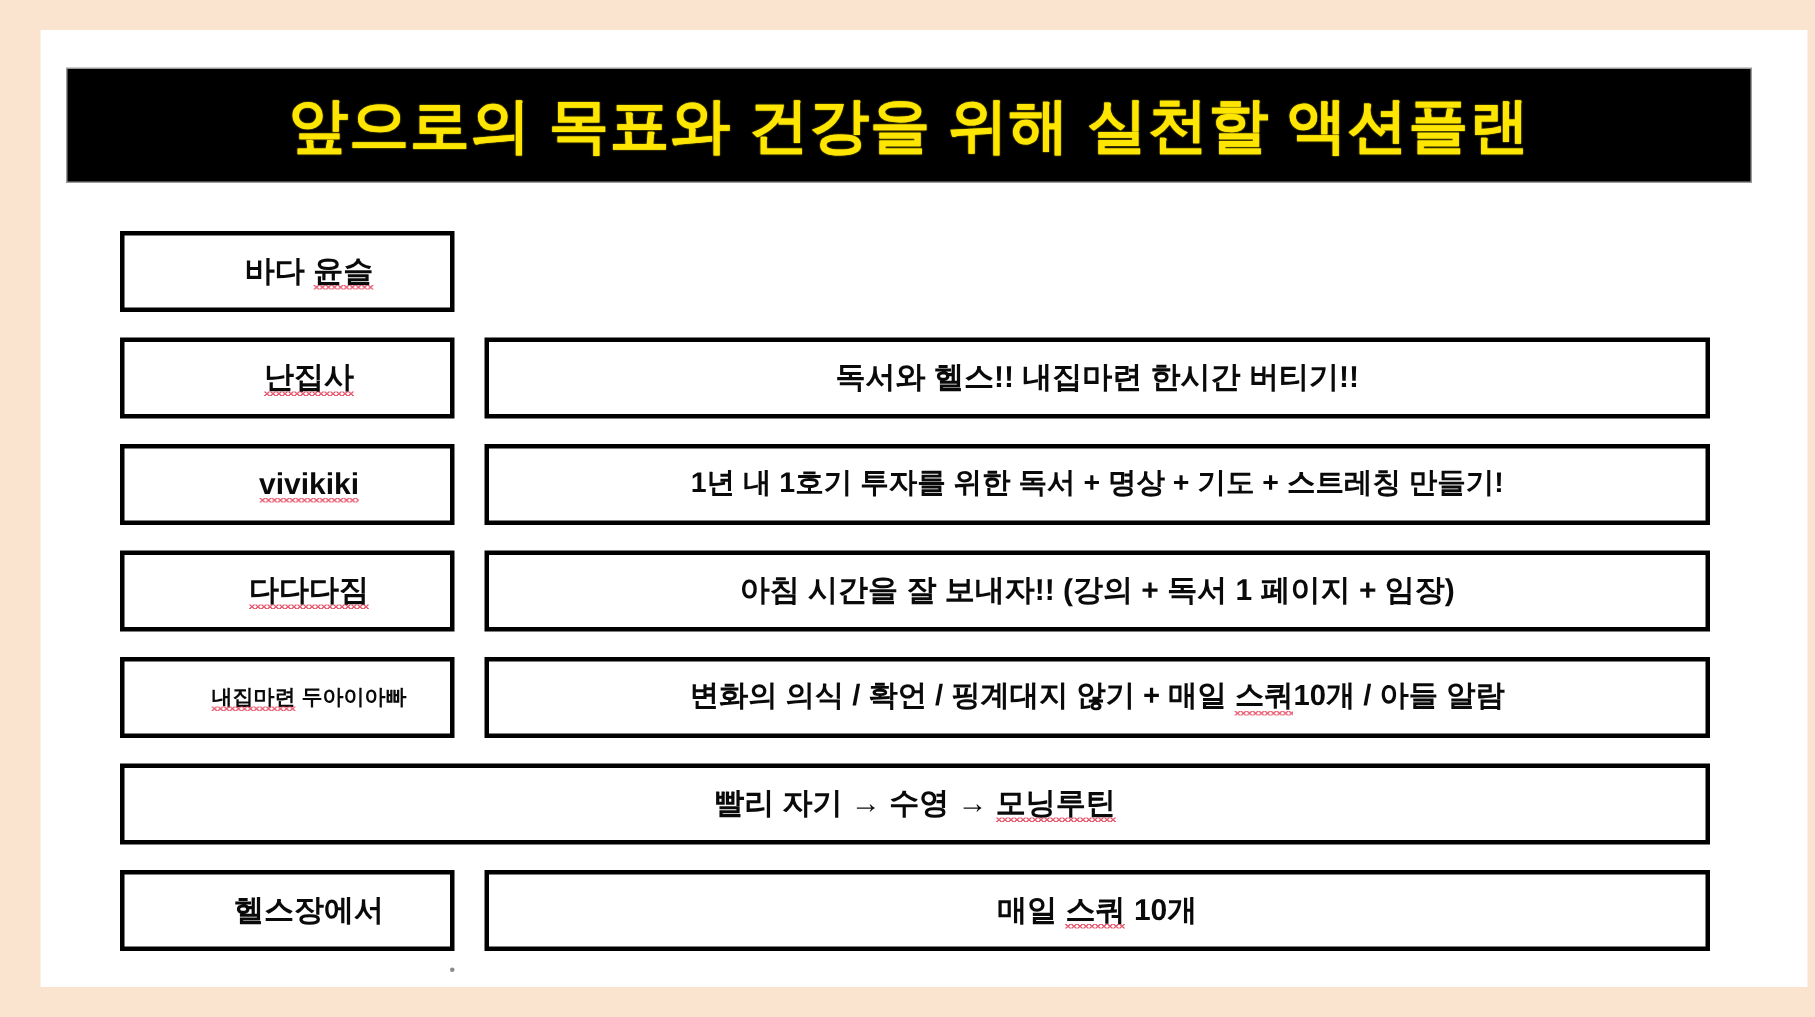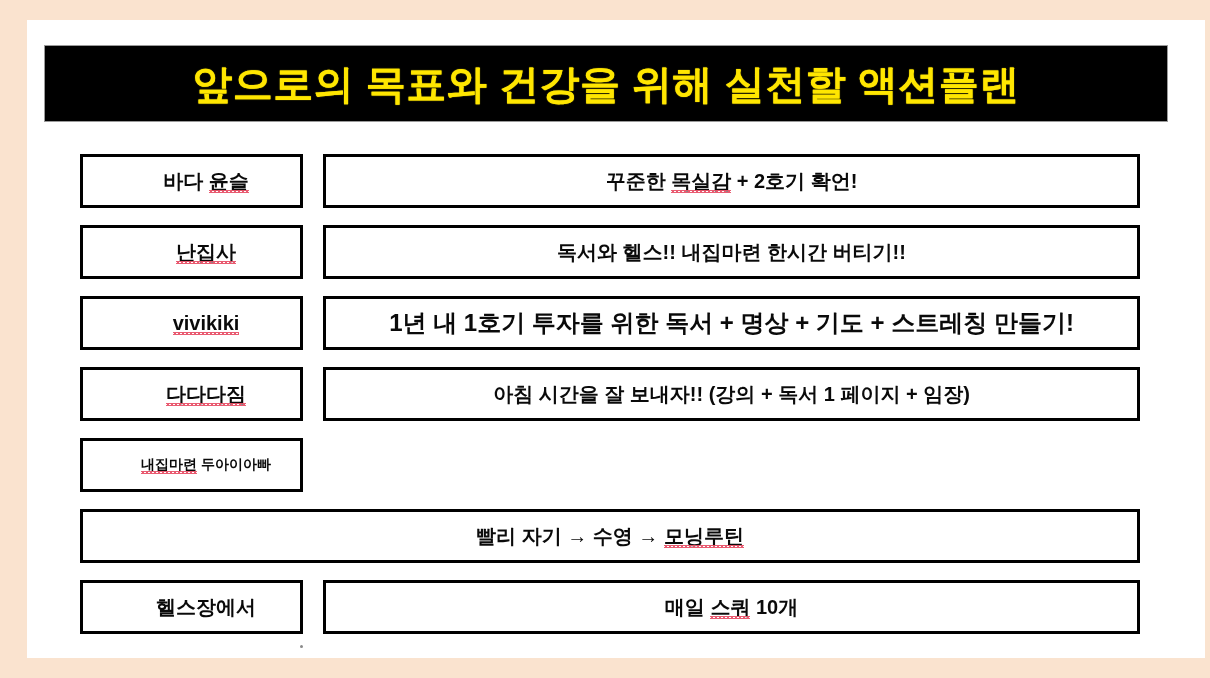--- a/index.html
+++ b/index.html
@@ -87,21 +87,21 @@
     font-size: 19px;
     font-weight: 700;
     color: #0a0a0a;
     white-space: nowrap;
     line-height: 1.1;
   }
   .cell-name .cell-text { font-size: 20px; }
   .cell-goal .cell-text { font-size: 20px; }
 
   
-  .row[data-row="2"] .cell-goal .cell-text { font-size: 24px; }
+  .row[data-row="2"] .cell-goal .cell-text { font-size: 19px; }
   .row[data-row="4"] .cell-name .cell-text { font-size: 14px; }
   .row[data-row="4"] .cell-goal .cell-text { font-size: 19.5px; }
 
   
   .sq {
     position: relative;
     display: inline-block;
   }
   .sq::after {
     content: "";
@@ -137,23 +137,20 @@
   <div class="title-banner">
     <div class="title-text">앞으로의 목표와 건강을 위해 실천할 액션플랜</div>
   </div>
 
   <div class="rows">
 
     <div class="row" data-row="0">
       <div class="cell cell-name">
         <span class="cell-text">바다 <span class="sq">윤슬</span></span>
       </div>
-      <div class="cell cell-goal">
-        <span class="cell-text">꾸준한 <span class="sq">목실감</span> + 2호기 확언!</span>
-      </div>
     </div>
 
     <div class="row" data-row="1">
       <div class="cell cell-name">
         <span class="cell-text"><span class="sq">난집사</span></span>
       </div>
       <div class="cell cell-goal">
         <span class="cell-text">독서와 헬스!! 내집마련 한시간 버티기!!</span>
       </div>
     </div>
@@ -172,20 +169,23 @@
         <span class="cell-text"><span class="sq">다다다짐</span></span>
       </div>
       <div class="cell cell-goal">
         <span class="cell-text">아침 시간을 잘 보내자!! (강의 + 독서 1 페이지 + 임장)</span>
       </div>
     </div>
 
     <div class="row" data-row="4">
       <div class="cell cell-name">
         <span class="cell-text"><span class="sq">내집마련</span> 두아이아빠</span>
+      </div>
+      <div class="cell cell-goal">
+        <span class="cell-text">변화의 의식 / 확언 / 핑계대지 않기 + 매일 <span class="sq">스쿼</span>10개 / 아들 알람</span>
       </div>
     </div>
 
     <div class="row" data-row="5">
       <div class="cell cell-goal">
         <span class="cell-text">빨리 자기 → 수영 → <span class="sq">모닝루틴</span></span>
       </div>
     </div>
 
     <div class="row" data-row="6">

